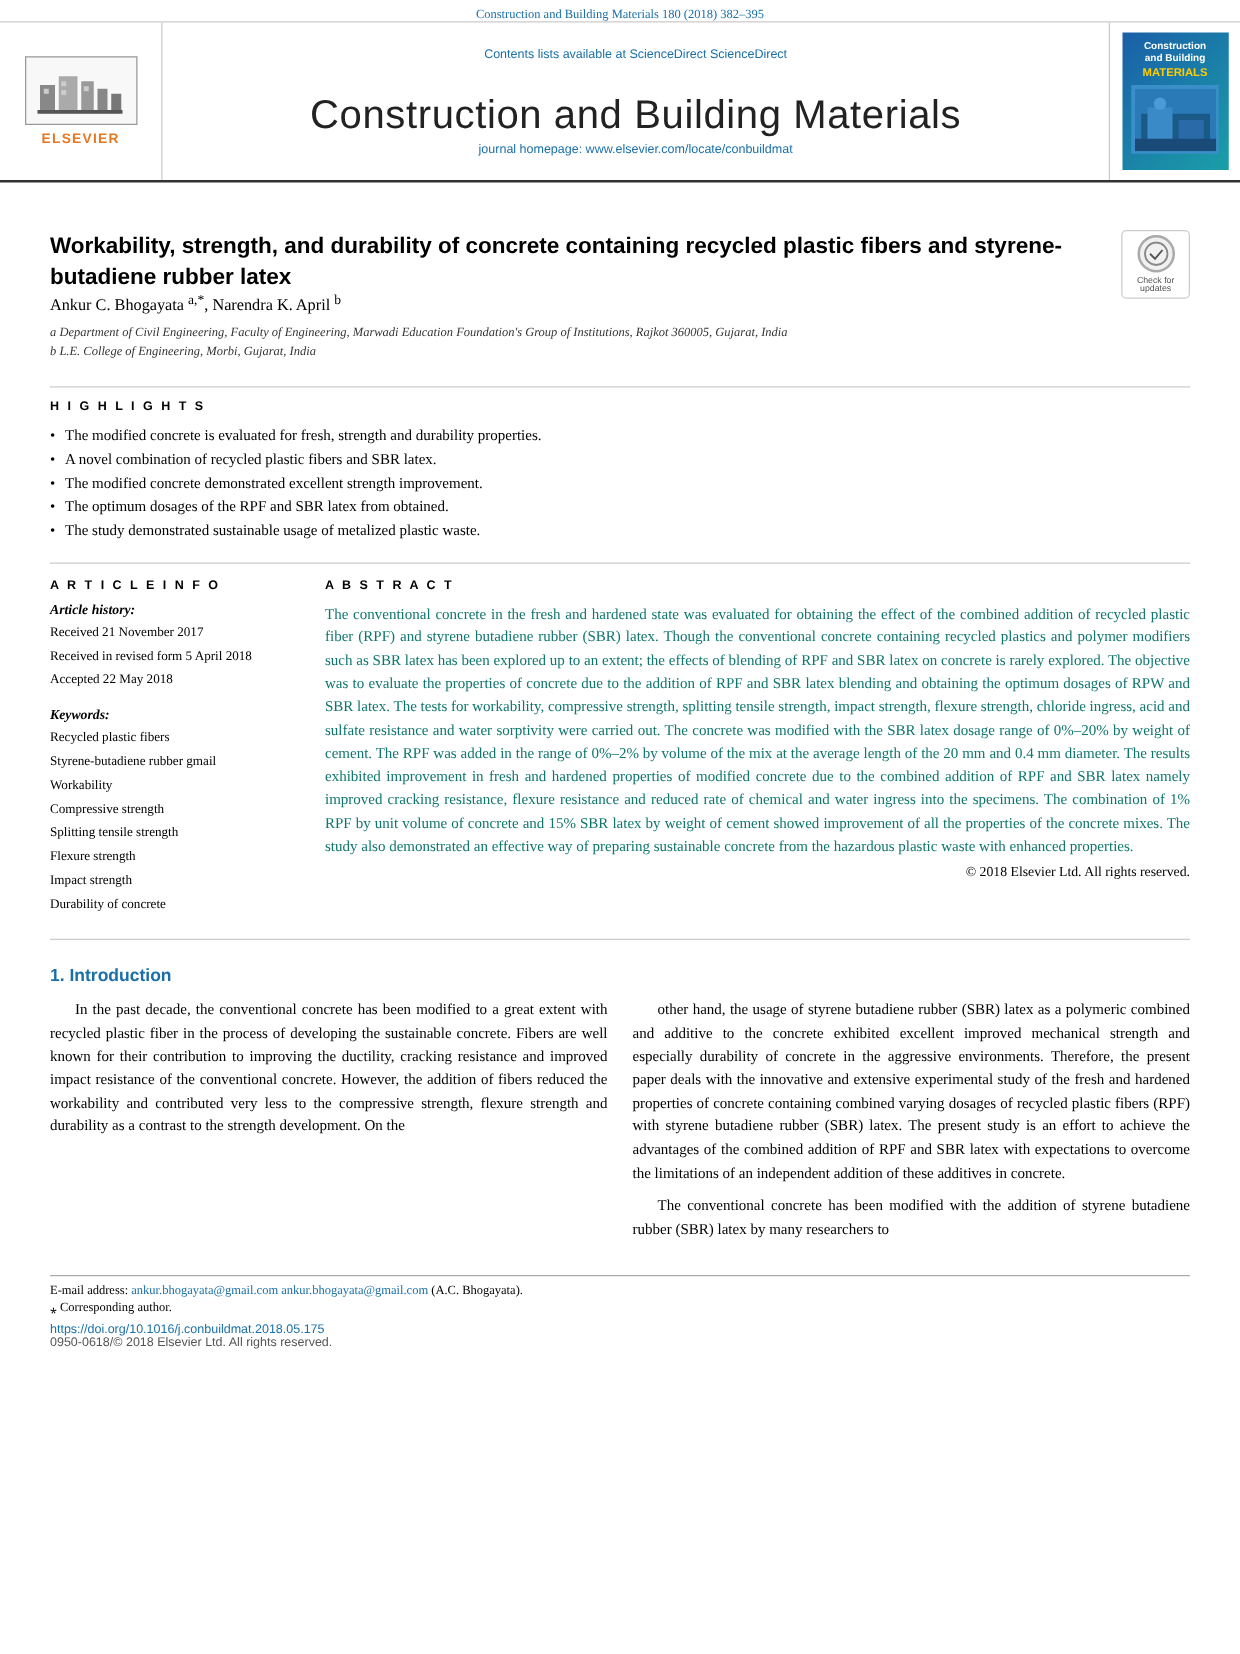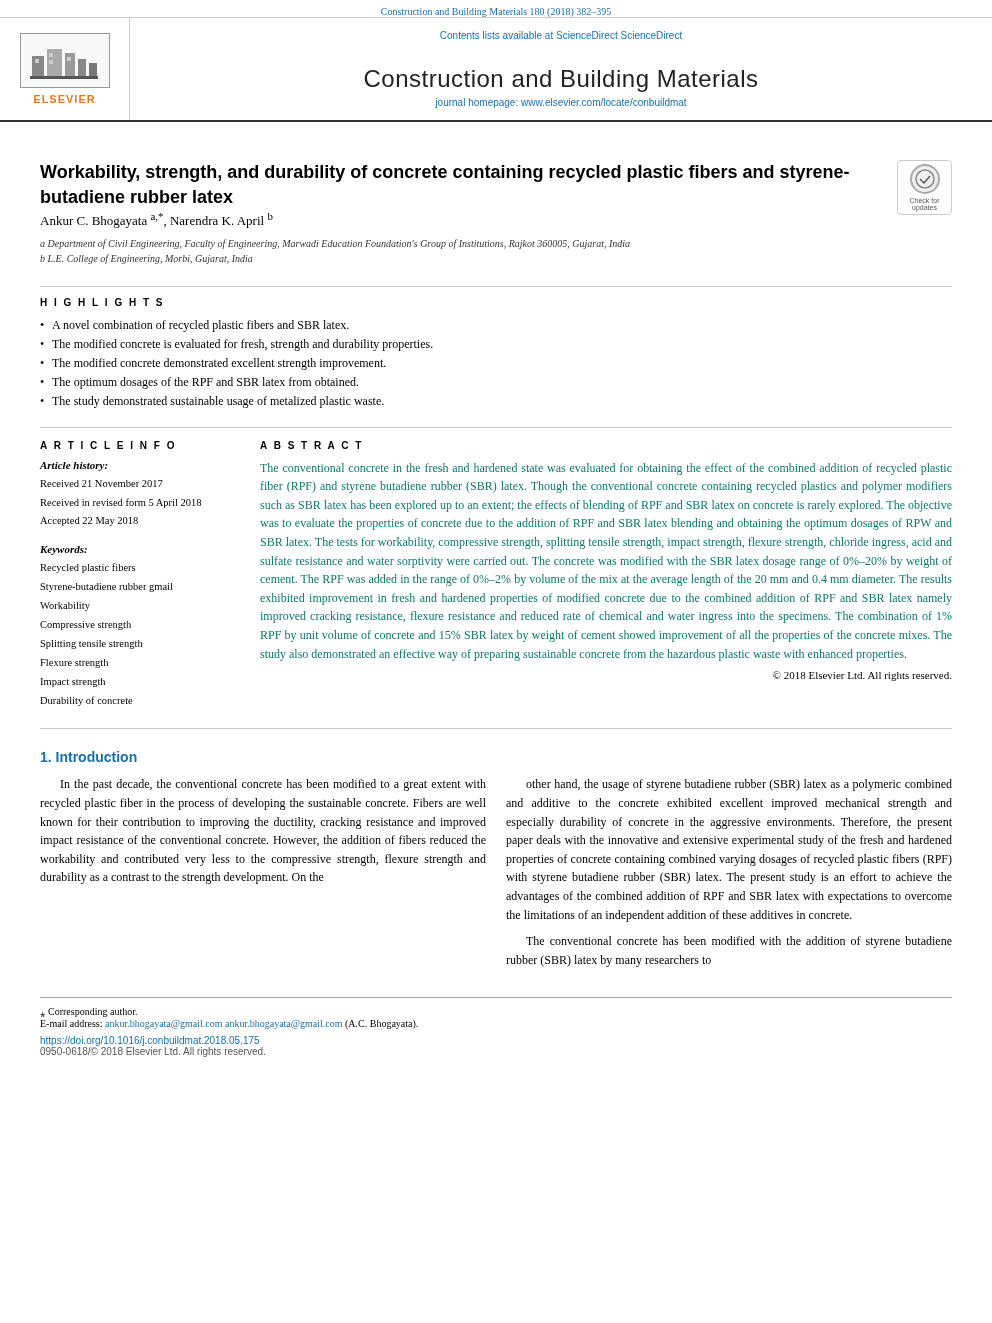--- a/index.html
+++ b/index.html
@@ -65,21 +65,21 @@
     .science-direct-link {
       font-size: 10px;
       color: #555;
       margin-bottom: 4px;
       font-family: Arial, sans-serif;
     }
     .science-direct-link span {
       color: #1a6fa8;
     }
     .journal-title-main {
-      font-size: 24px;
+      font-size: 32px;
       font-weight: normal;
       color: #222;
       letter-spacing: 0.5px;
       margin-bottom: 4px;
       font-family: Arial, sans-serif;
       margin-top: 20px;
     }
     .journal-homepage {
       font-size: 10px;
       color: #555;
@@ -375,20 +375,35 @@
       <span>Contents lists available at</span>
       <span style="color:#1a6fa8;cursor:pointer;">ScienceDirect</span>
       <span style="color:#1a6fa8;">ScienceDirect</span>
     </div>
     <div class="journal-title-main">Construction and Building Materials</div>
     <div class="journal-homepage">
       <span>journal homepage: www.elsevier.com/locate/conbuildmat</span>
     </div>
   </div>
 
+  <div class="journal-cover-area">
+    <div class="journal-cover-box">
+      <div class="journal-cover-title">Construction<br>and Building<br><span style="color:#ffcc00;font-size:9px;font-weight:bold;">MATERIALS</span></div>
+      <div class="journal-cover-img">
+        <svg width="65" height="50" viewBox="0 0 65 50">
+          <rect width="65" height="50" fill="#2a7ab8"></rect>
+          <rect x="5" y="20" width="55" height="25" fill="#1a5a88"></rect>
+          <rect x="10" y="15" width="20" height="30" fill="#3a8ac8"></rect>
+          <rect x="35" y="25" width="20" height="20" fill="#2a6aa8"></rect>
+          <circle cx="20" cy="12" r="5" fill="#4a9ad8"></circle>
+          <rect x="0" y="40" width="65" height="10" fill="#1a4a78"></rect>
+        </svg>
+      </div>
+    </div>
+  </div>
 </div>
 
 <div class="article-body">
 
   <div class="article-title-section" style="margin-top:18px;">
     <div class="article-title-text">
       <div class="article-title">Workability, strength, and durability of concrete containing recycled plastic fibers and styrene-butadiene rubber latex</div>
       <div class="authors">
         <span>Ankur C. Bhogayata </span><sup>a,*</sup><span>, Narendra K. April </span><sup>b</sup>
       </div>
@@ -406,22 +421,22 @@
       </div>
       <span style="font-size:7px;text-align:center;color:#555;font-family:Arial,sans-serif;">Check for updates</span>
     </div>
   </div>
 
   <hr class="divider">
 
   <div class="highlights-section">
     <div class="section-label">H I G H L I G H T S</div>
     <ul class="highlights-list">
+      <li>The modified concrete is evaluated for fresh, strength and durability properties.</li>
       <li>A novel combination of recycled plastic fibers and SBR latex.</li>
-      <li>The modified concrete is evaluated for fresh, strength and durability properties.</li>
       <li>The modified concrete demonstrated excellent strength improvement.</li>
       <li>The optimum dosages of the RPF and SBR latex from obtained.</li>
       <li>The study demonstrated sustainable usage of metalized plastic waste.</li>
     </ul>
   </div>
 
   <hr class="divider">
 
   <div class="two-column">
 
@@ -462,24 +477,24 @@
         <p>In the past decade, the conventional concrete has been modified to a great extent with recycled plastic fiber in the process of developing the sustainable concrete. Fibers are well known for their contribution to improving the ductility, cracking resistance and improved impact resistance of the conventional concrete. However, the addition of fibers reduced the workability and contributed very less to the compressive strength, flexure strength and durability as a contrast to the strength development. On the</p>
       </div>
       <div class="intro-col">
         <p>other hand, the usage of styrene butadiene rubber (SBR) latex as a polymeric combined and additive to the concrete exhibited excellent improved mechanical strength and especially durability of concrete in the aggressive environments. Therefore, the present paper deals with the innovative and extensive experimental study of the fresh and hardened properties of concrete containing combined varying dosages of recycled plastic fibers (RPF) with styrene butadiene rubber (SBR) latex. The present study is an effort to achieve the advantages of the combined addition of RPF and SBR latex with expectations to overcome the limitations of an independent addition of these additives in concrete.</p>
         <p>The conventional concrete has been modified with the addition of styrene butadiene rubber (SBR) latex by many researchers to</p>
       </div>
     </div>
   </div>
 
   <div class="footer-notes">
-    <div>⁎ Corresponding author.</div>
     <div>
       <span>E-mail address:</span>
       <span style="color:#1a6fa8;cursor:pointer;">ankur.bhogayata@gmail.com</span>
       <span style="color:#1a6fa8;">ankur.bhogayata@gmail.com</span>
       <span>(A.C. Bhogayata).</span>
     </div>
+    <div>⁎ Corresponding author.</div>
     <div class="doi-line" style="cursor:pointer;">https://doi.org/10.1016/j.conbuildmat.2018.05.175</div>
     <div class="issn-line">0950-0618/© 2018 Elsevier Ltd. All rights reserved.</div>
   </div>
 
 </div>
 
 </body></html>

